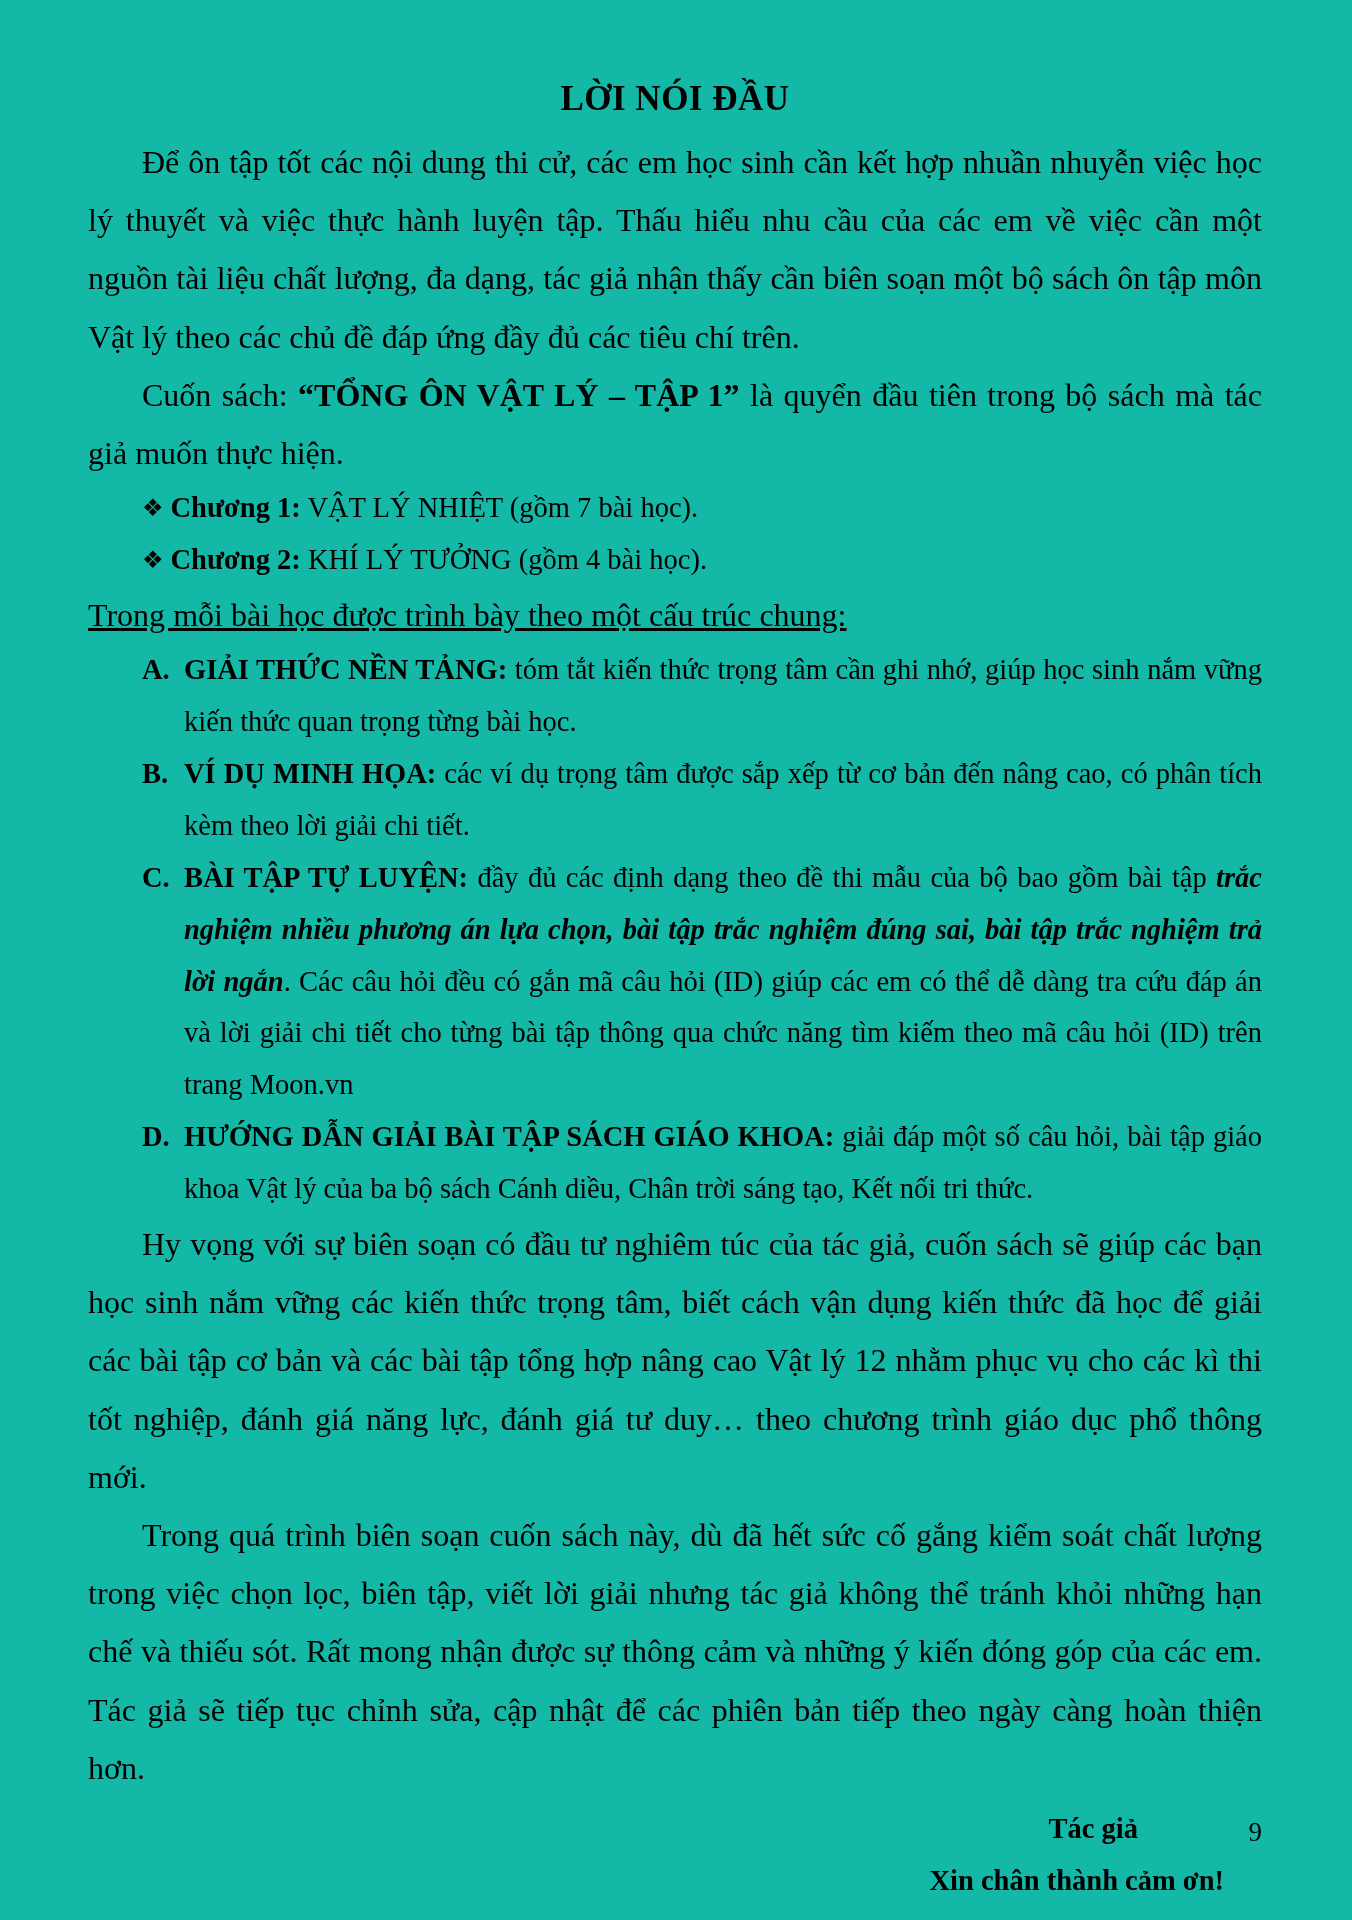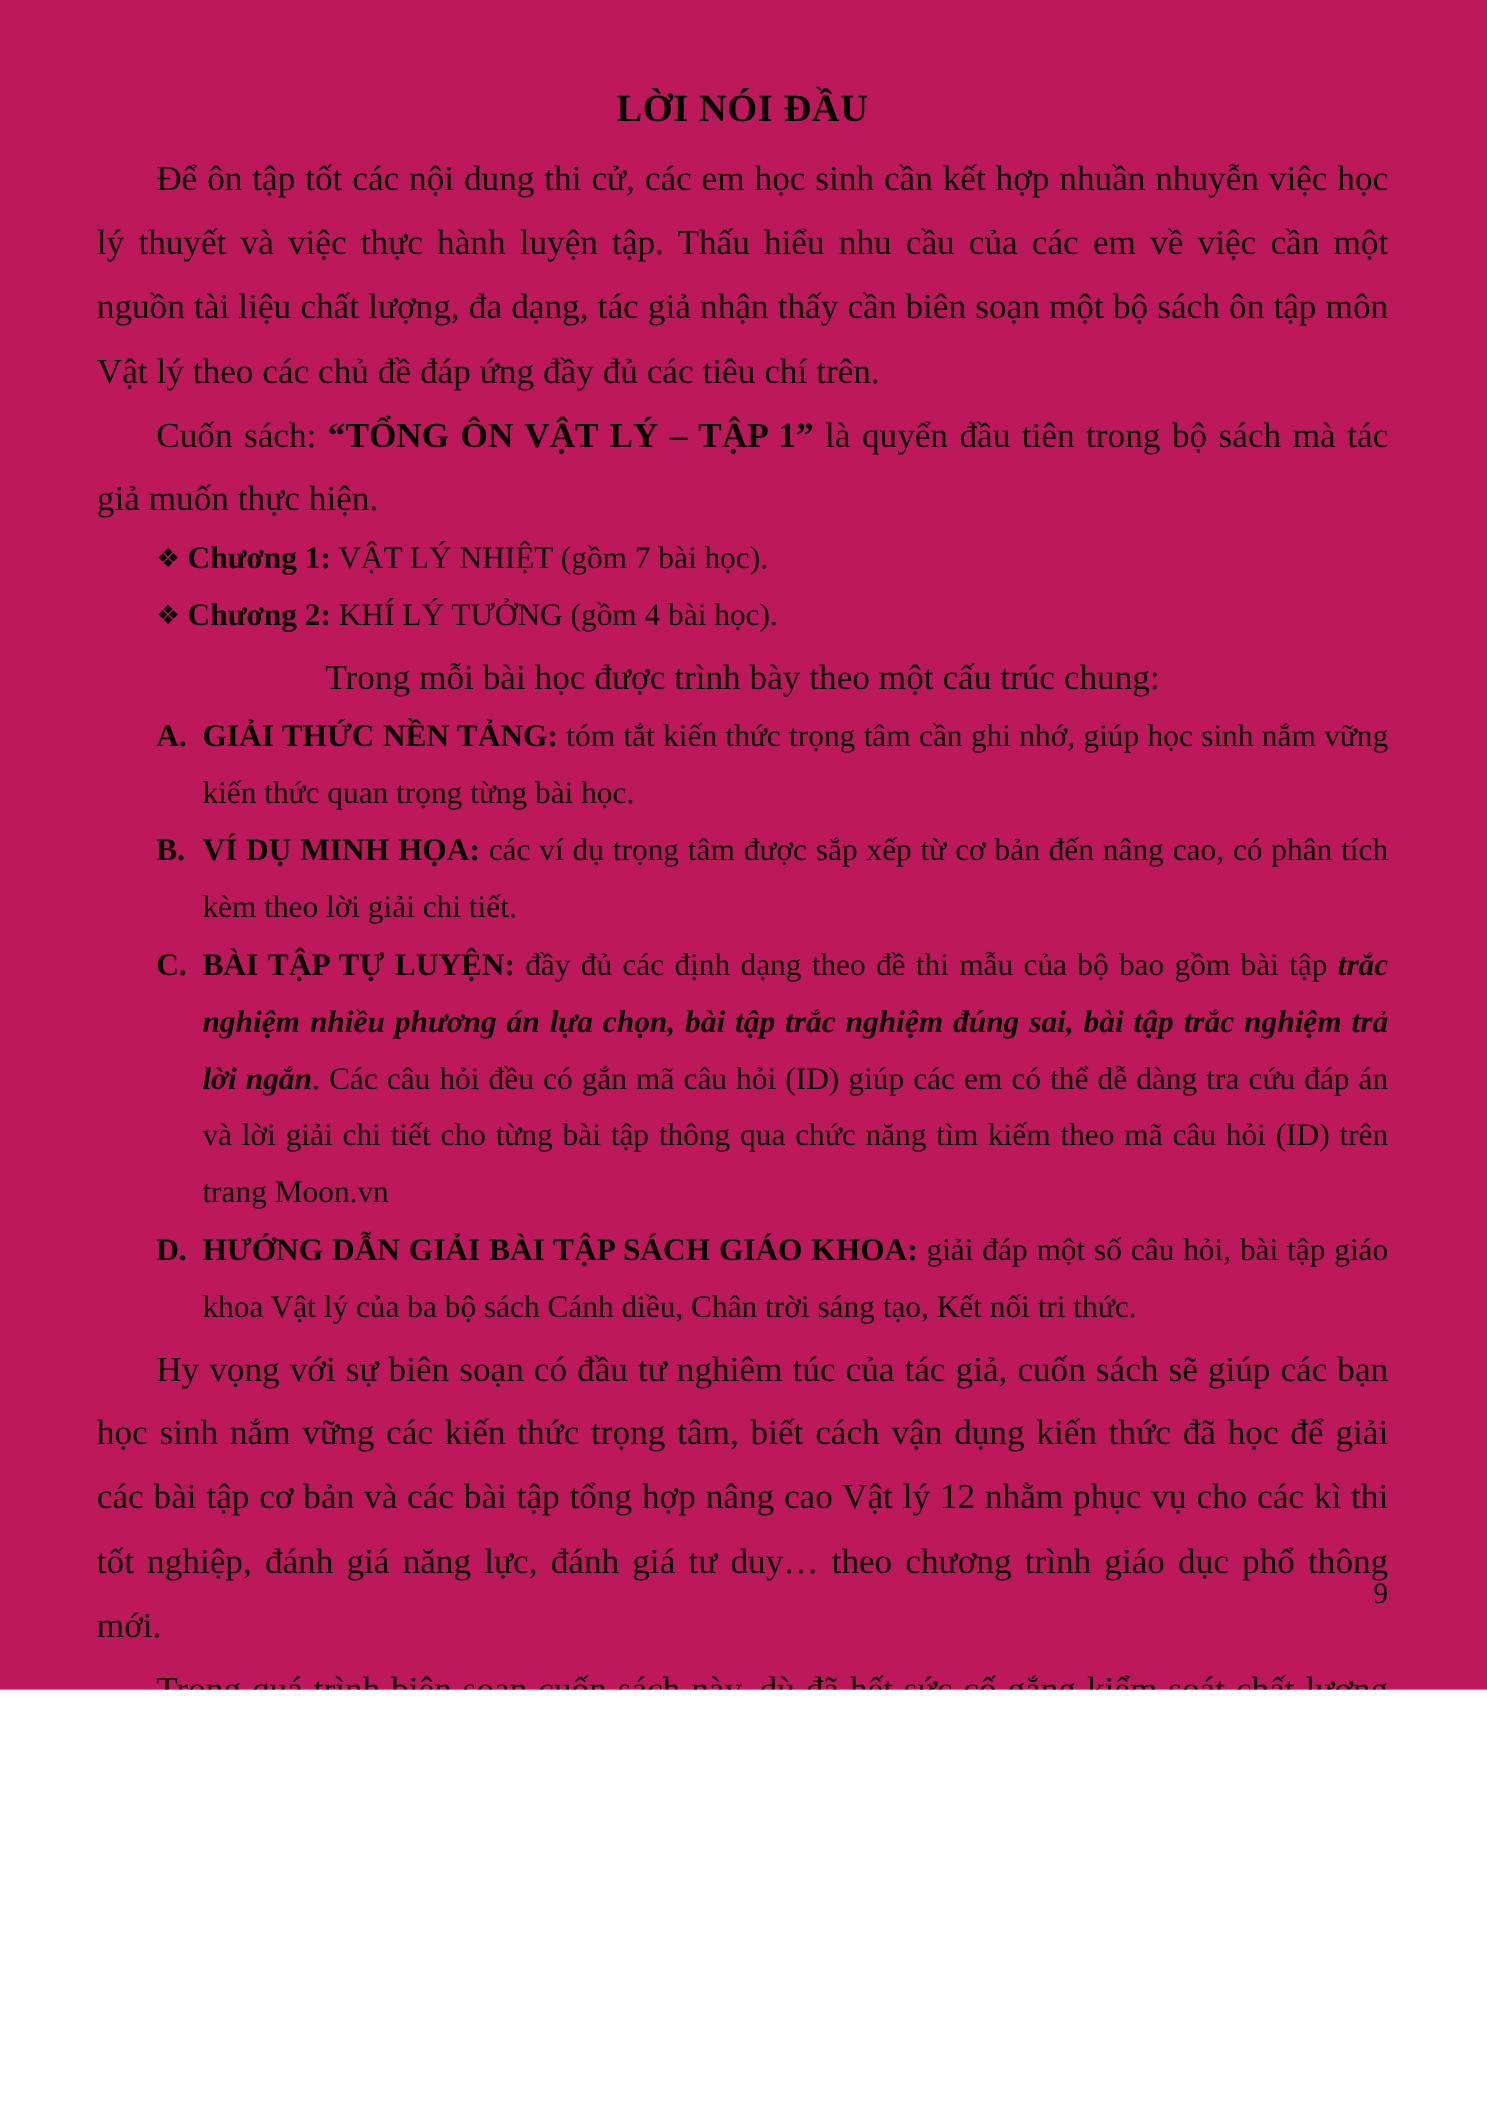--- a/index.html
+++ b/index.html
@@ -11,25 +11,25 @@
   body {
     width: 1352px;
     height: 1920px;
     font-family: "Liberation Serif", "DejaVu Serif", serif;
     color: #000000;
     -webkit-font-smoothing: antialiased;
   }
   .page {
     position: relative;
     width: 1352px;
-    height: 1536px;
+    height: 1920px;
     box-sizing: border-box;
     padding: 16px;
     overflow: hidden;
-    background: #be185d;
+    background: #14b8a6;
   }
   .content {
     position: absolute;
     left: 88px;
     top: 78px;
     width: 1174px;
   }
   .doc-title {
     text-align: center;
     font-size: 35px;
@@ -45,21 +45,22 @@
     line-height: 1.82;
     text-align: justify;
     text-justify: inter-word;
     text-indent: 54px;
     word-spacing: 0.1px;
   }
   p.para.noindent {
     text-indent: 0;
   }
   p.para.last-left {
-    text-align: center;
+    text-align: left;
+    text-decoration: underline;
   }
   .bullet-line {
     margin: 0;
     font-size: 28.5px;
     line-height: 1.82;
     text-align: left;
     padding-left: 54px;
     text-indent: 0;
   }
   .bullet-glyph {

